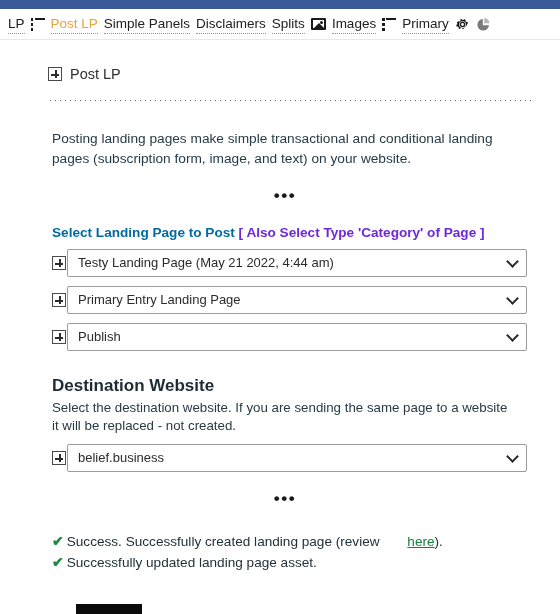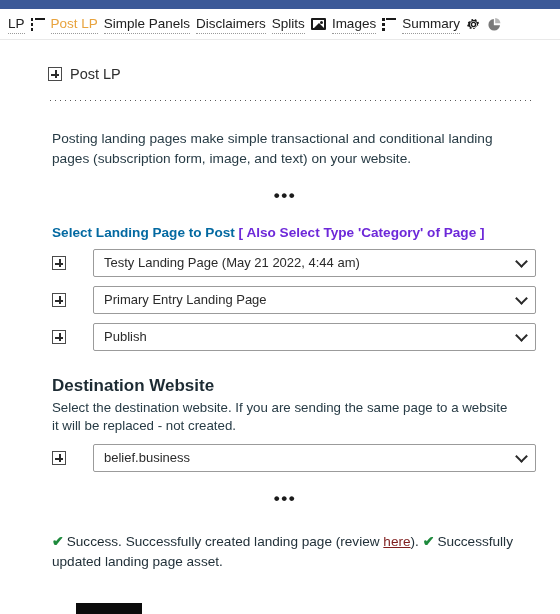--- a/index.html
+++ b/index.html
@@ -177,21 +177,21 @@
     margin: 3px 0 0 28px;
     width: 456px;
     line-height: 18px;
     font-size: 13.3px;
     color: #273b45;
   }
 
   .select-row {
     display: flex;
     align-items: center;
-    gap: 27px;
+    gap: 1px;
     margin: 9px 0 0 28px;
   }
   .select-wrap {
     position: relative;
     width: 460px;
     height: 28px;
   }
   .select-box {
     width: 100%;
     height: 28px;
@@ -228,23 +228,24 @@
     color: #22313a;
   }
   .check {
     color: #1e8a3c;
     font-weight: bold;
     font-size: 14px;
     margin-right: 3px;
   }
   .status .success-word { font-weight: normal; color: #1b2930; }
   .status a.here {
-    color: #7f1d1d;
+    color: #15803d;
     text-decoration: underline;
     cursor: pointer;
+    margin-left: 24px;
   }
 
   .send-btn {
     margin: 31px 0 0 52px;
     display: inline-block;
     background: #0b0b0b;
     color: #ffffff;
     border: none;
     font-family: "Liberation Sans", sans-serif;
     font-size: 13.5px;
@@ -289,21 +290,21 @@
       <span class="ico-list">
           <b></b>
           <b></b>
           <b></b>
           <i></i>
           <i></i>
           <i></i>
         </span>
     </span>
 
-    <a class="nav-item">Summary</a>
+    <a class="nav-item">Primary</a>
 
     <span class="nav-icon">
       <svg width="15" height="15" viewBox="0 0 16 16" fill="currentColor" aria-hidden="true">
         <path d="M8 5.1a2.9 2.9 0 1 0 0 5.8 2.9 2.9 0 0 0 0-5.8zm0 4.4a1.5 1.5 0 1 1 0-3 1.5 1.5 0 0 1 0 3z"></path>
         <path d="M14 9.1l-1.2-.4a4.9 4.9 0 0 0 0-1.4l1.2-.4-.7-1.9-1.2.4a4.9 4.9 0 0 0-1-1l.4-1.2L9.6 2l-.4 1.2a4.9 4.9 0 0 0-1.4 0L7.4 2l-1.9.7.4 1.2a4.9 4.9 0 0 0-1 1L3.7 4.6 2 5.5l.4 1.2a4.9 4.9 0 0 0 0 1.4L1.2 8.5l.7 1.9 1.2-.4a4.9 4.9 0 0 0 1 1l-.4 1.2 1.9.7.4-1.2a4.9 4.9 0 0 0 1.4 0l.4 1.2 1.9-.7-.4-1.2a4.9 4.9 0 0 0 1-1l1.2.4.5-1.3zM8 11.6A3.6 3.6 0 1 1 8 4.4a3.6 3.6 0 0 1 0 7.2z"></path>
       </svg>
     </span>
 
     <span class="nav-icon muted">
       <svg width="15" height="15" viewBox="0 0 16 16" fill="currentColor" aria-hidden="true">

